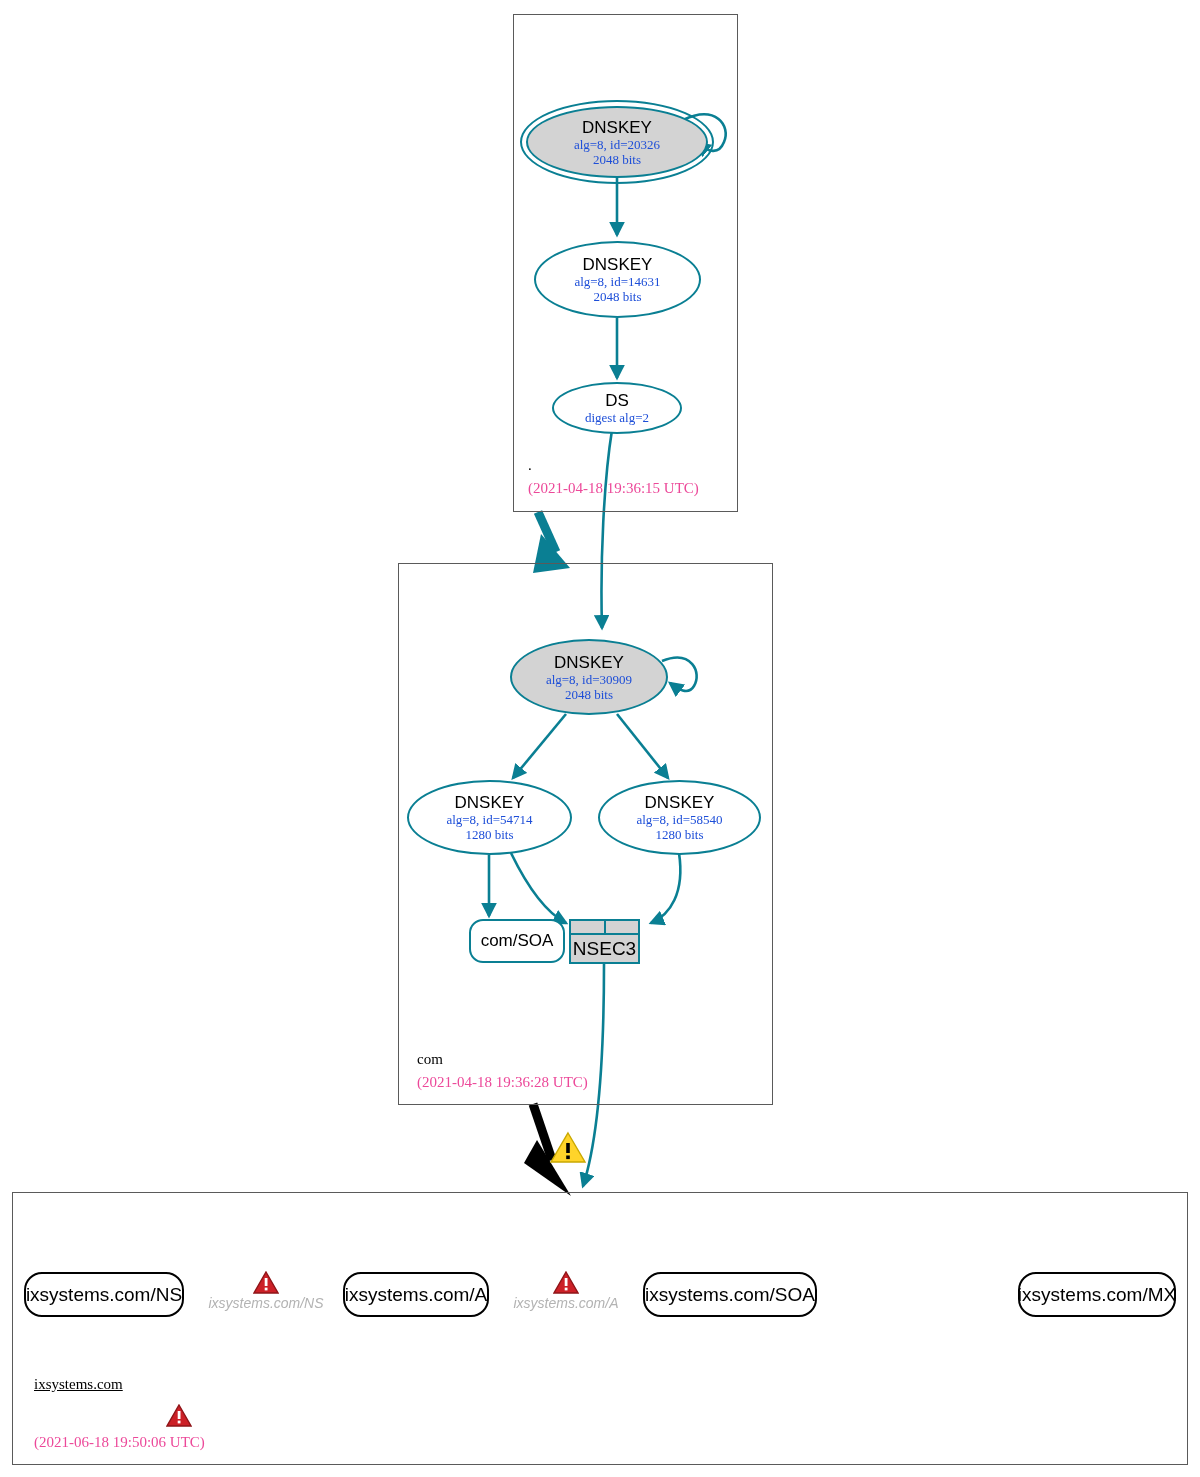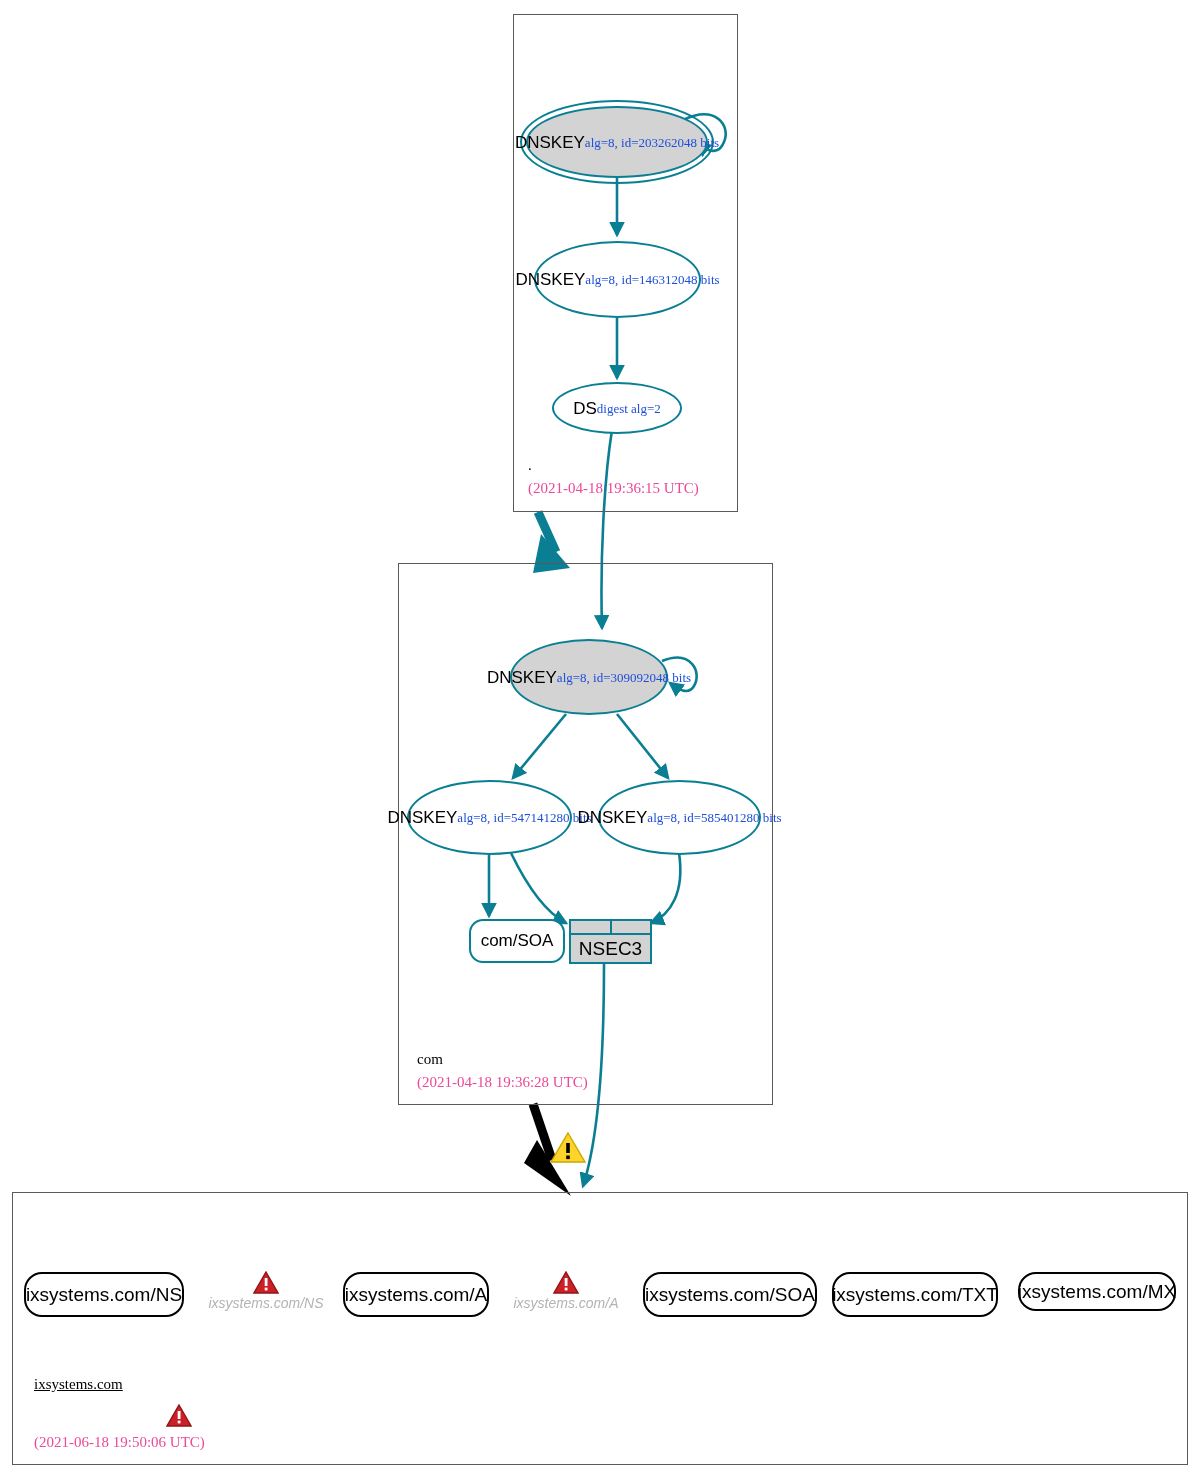--- a/index.html
+++ b/index.html
@@ -41,21 +41,21 @@
     position: absolute;
     font-family: "Liberation Serif", serif;
     font-size: 15px;
     color: #ec4899;
     white-space: nowrap;
   }
   .node {
     position: absolute;
     box-sizing: border-box;
     display: flex;
-    flex-direction: row;
+    flex-direction: column;
     align-items: center;
     justify-content: center;
     text-align: center;
     white-space: nowrap;
   }
   .ellipse-node {
     border: 2px solid #0a7f93;
     border-radius: 50%;
     background: #ffffff;
   }
@@ -272,21 +272,21 @@
   </div>
 
   <div class="node ellipse-node" style="left:598px; top:780px; width:163px; height:75px;">
     <div class="node-title">DNSKEY</div>
     <div class="node-sub">alg=8, id=58540</div>
     <div class="node-sub">1280 bits</div>
   </div>
 
   <div class="rrset-node" style="left:441px; top:919px; width:96px; height:44px;">com/SOA</div>
 
-  <div class="nsec-node" style="left:569px; top:919px; width:83px; height:45px;">
+  <div class="nsec-node" style="left:569px; top:919px; width:71px; height:45px;">
     <div class="nsec-head">
       <div></div>
       <div></div>
     </div>
     <div class="nsec-body">NSEC3</div>
   </div>
 
   <div class="zone-label" style="left:417px; top:1051px;">com</div>
   <div class="zone-time" style="left:417px; top:1074px;">(2021-04-18 19:36:28 UTC)</div>
 
@@ -309,23 +309,22 @@
     <svg class="tri-icon" width="26" height="23" viewBox="0 0 26 23" xmlns="http://www.w3.org/2000/svg">
       <path d="M13,1 L25,22 L1,22 z" fill="#cc2027" stroke="#8f1418" stroke-width="1.4"></path>
       <rect x="11.7" y="7" width="2.8" height="8" fill="#ffffff"></rect>
       <rect x="11.7" y="16.6" width="2.8" height="2.8" fill="#ffffff"></rect>
     </svg>
     <div class="err-label">ixsystems.com/A</div>
   </div>
 
   <div class="rrset-black" style="left:643px; top:1272px; width:174px; height:45px;">ixsystems.com/SOA</div>
 
-  <div class="rrset-black" style="left:832px; top:1272px; width:166px; height:45px;">ixsystems.com/TXT</div>
-
-  <div class="rrset-black" style="left:1018px; top:1272px; width:158px; height:39px;">ixsystems.com/MX</div>
+
+  <div class="rrset-black" style="left:1018px; top:1272px; width:158px; height:45px;">ixsystems.com/MX</div>
 
   <div class="zone-label" style="left:34px; top:1376px;text-decoration:underline;">ixsystems.com</div>
 
   <svg class="tri-icon" style="position:absolute; left:166px; top:1404px;" width="26" height="23" viewBox="0 0 26 23" xmlns="http://www.w3.org/2000/svg">
     <path d="M13,1 L25,22 L1,22 z" fill="#cc2027" stroke="#8f1418" stroke-width="1.4"></path>
     <rect x="11.7" y="7" width="2.8" height="8" fill="#ffffff"></rect>
     <rect x="11.7" y="16.6" width="2.8" height="2.8" fill="#ffffff"></rect>
   </svg>
 
   <div class="zone-time" style="left:34px; top:1434px;">(2021-06-18 19:50:06 UTC)</div>

